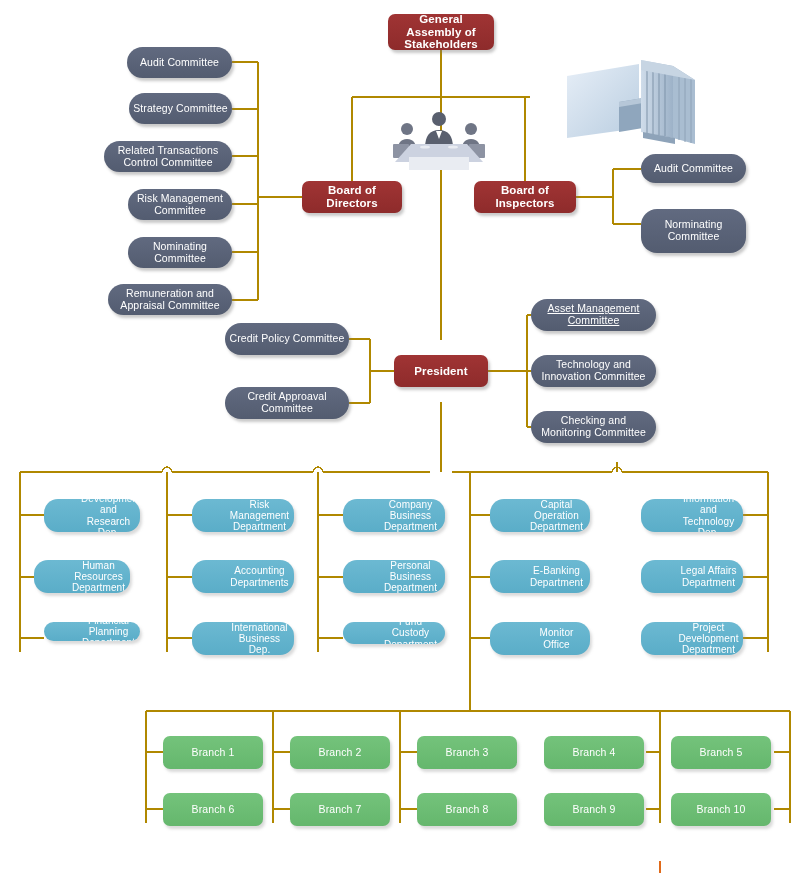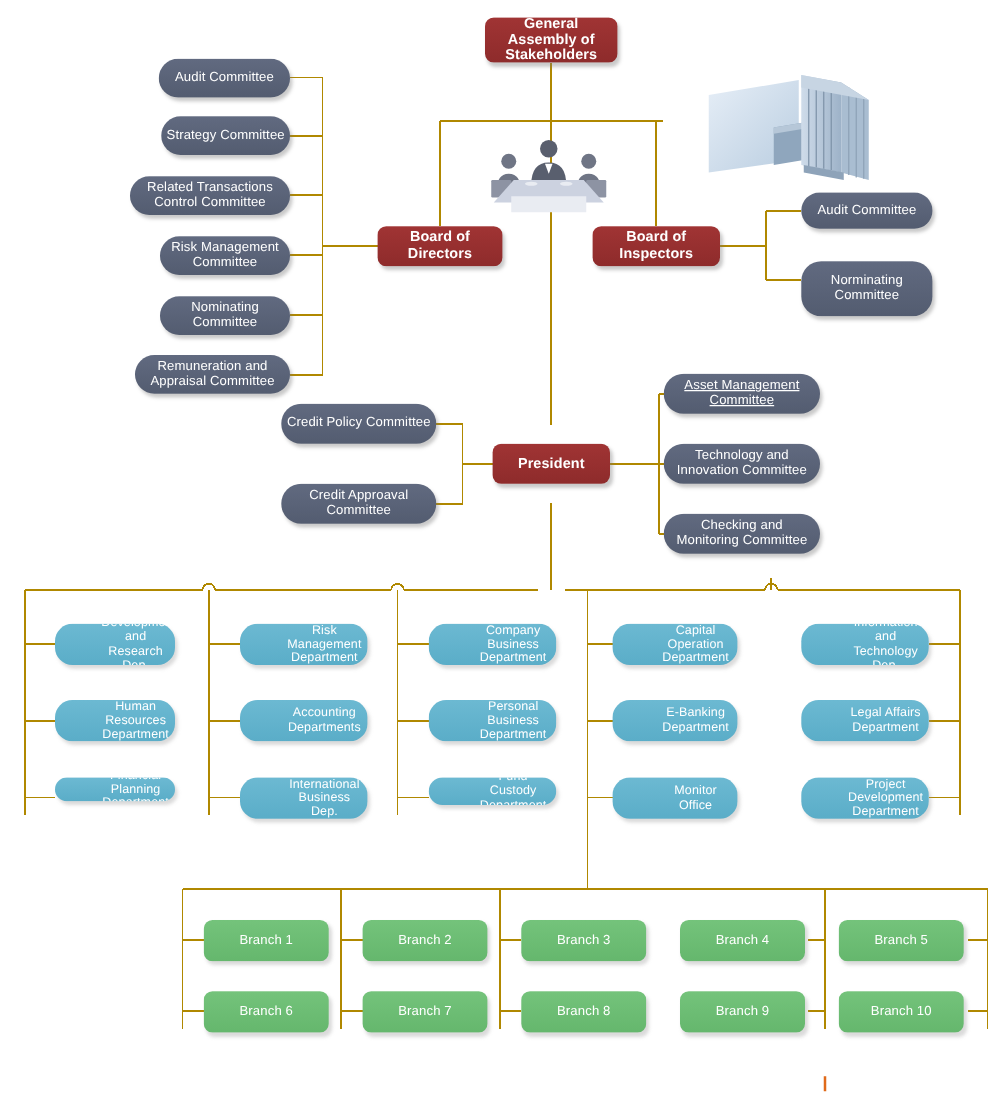--- a/index.html
+++ b/index.html
@@ -281,21 +281,21 @@
   <div class="node n-slate" style="left:531px;top:355px;width:125px;height:32px;">
     <span>Technology and Innovation Committee</span>
   </div>
   <div class="node n-slate" style="left:531px;top:411px;width:125px;height:32px;">
     <span>Checking and Monitoring Committee</span>
   </div>
 
   <div class="node n-blue" style="left:44px;top:499px;width:96px;height:33px;">
     <span>Development and Research Dep.</span>
   </div>
-  <div class="node n-blue" style="left:44px;top:560px;width:96px;height:33px;">
+  <div class="node n-blue" style="left:34px;top:560px;width:96px;height:33px;">
     <span>Human Resources Department</span>
   </div>
   <div class="node n-blue" style="left:44px;top:622px;width:96px;height:19px;">
     <span>Financial Planning Department</span>
   </div>
 
   <div class="node n-blue" style="left:192px;top:499px;width:102px;height:33px;">
     <span>Risk Management Department</span>
   </div>
   <div class="node n-blue" style="left:192px;top:560px;width:102px;height:33px;">

